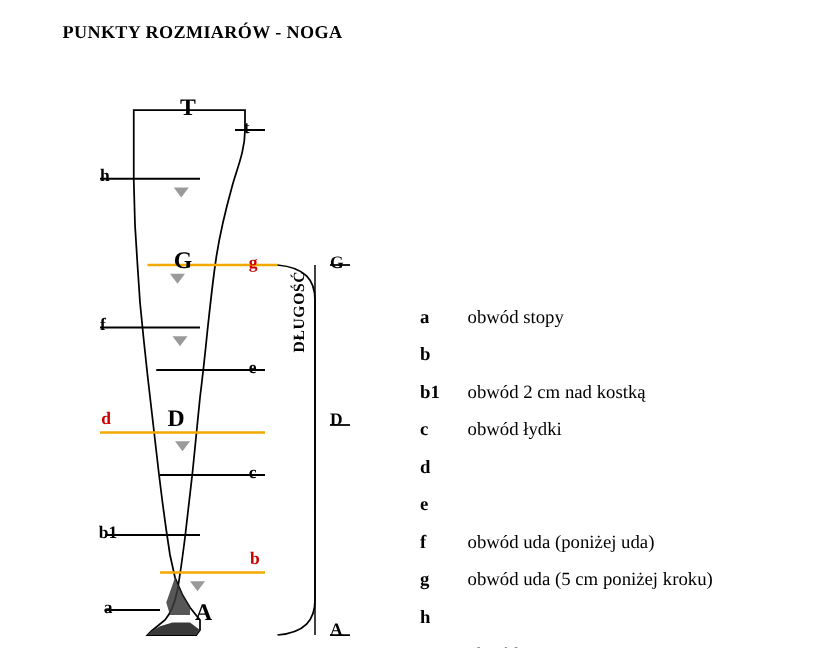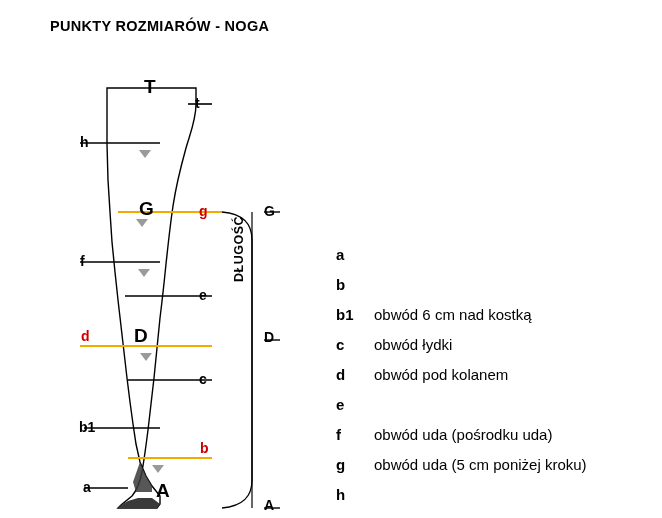--- a/index.html
+++ b/index.html
@@ -12,20 +12,21 @@
     background: #ffffff;
     font-family: "Liberation Sans", sans-serif;
     color: #000000;
     overflow: hidden;
     position: relative;
   }
   #page {
     position: relative;
     width: 662px;
     height: 472px;
+    font-family: Liberation Serif, serif;
   }
   #title {
     position: absolute;
     left: 50px;
     top: 18px;
     font-size: 14.5px;
     font-weight: bold;
     letter-spacing: 0.3px;
     white-space: nowrap;
   }
@@ -168,42 +169,42 @@
 
   <div class="lbl" style="left:264px; top:203px;">G</div>
   <div class="lbl" style="left:264px; top:329px;">D</div>
   <div class="lbl" style="left:264px; top:497px;">A</div>
 
   <div id="vert-label">DŁUGOŚĆ</div>
 
   <div id="legend">
     <div class="legend-row">
       <span class="legend-key">a</span>
+      <span class="legend-desc">obwód stopy</span>
     </div>
     <div class="legend-row">
       <span class="legend-key">b</span>
     </div>
     <div class="legend-row">
       <span class="legend-key">b1</span>
-      <span class="legend-desc">obwód 6 cm nad kostką</span>
+      <span class="legend-desc">obwód 2 cm nad kostką</span>
     </div>
     <div class="legend-row">
       <span class="legend-key">c</span>
       <span class="legend-desc">obwód łydki</span>
     </div>
     <div class="legend-row">
       <span class="legend-key">d</span>
-      <span class="legend-desc">obwód pod kolanem</span>
     </div>
     <div class="legend-row">
       <span class="legend-key">e</span>
     </div>
     <div class="legend-row">
       <span class="legend-key">f</span>
-      <span class="legend-desc">obwód uda (pośrodku uda)</span>
+      <span class="legend-desc">obwód uda (poniżej uda)</span>
     </div>
     <div class="legend-row">
       <span class="legend-key">g</span>
       <span class="legend-desc">obwód uda (5 cm poniżej kroku)</span>
     </div>
     <div class="legend-row">
       <span class="legend-key">h</span>
     </div>
     <div class="legend-row">
       <span class="legend-key">t</span>

